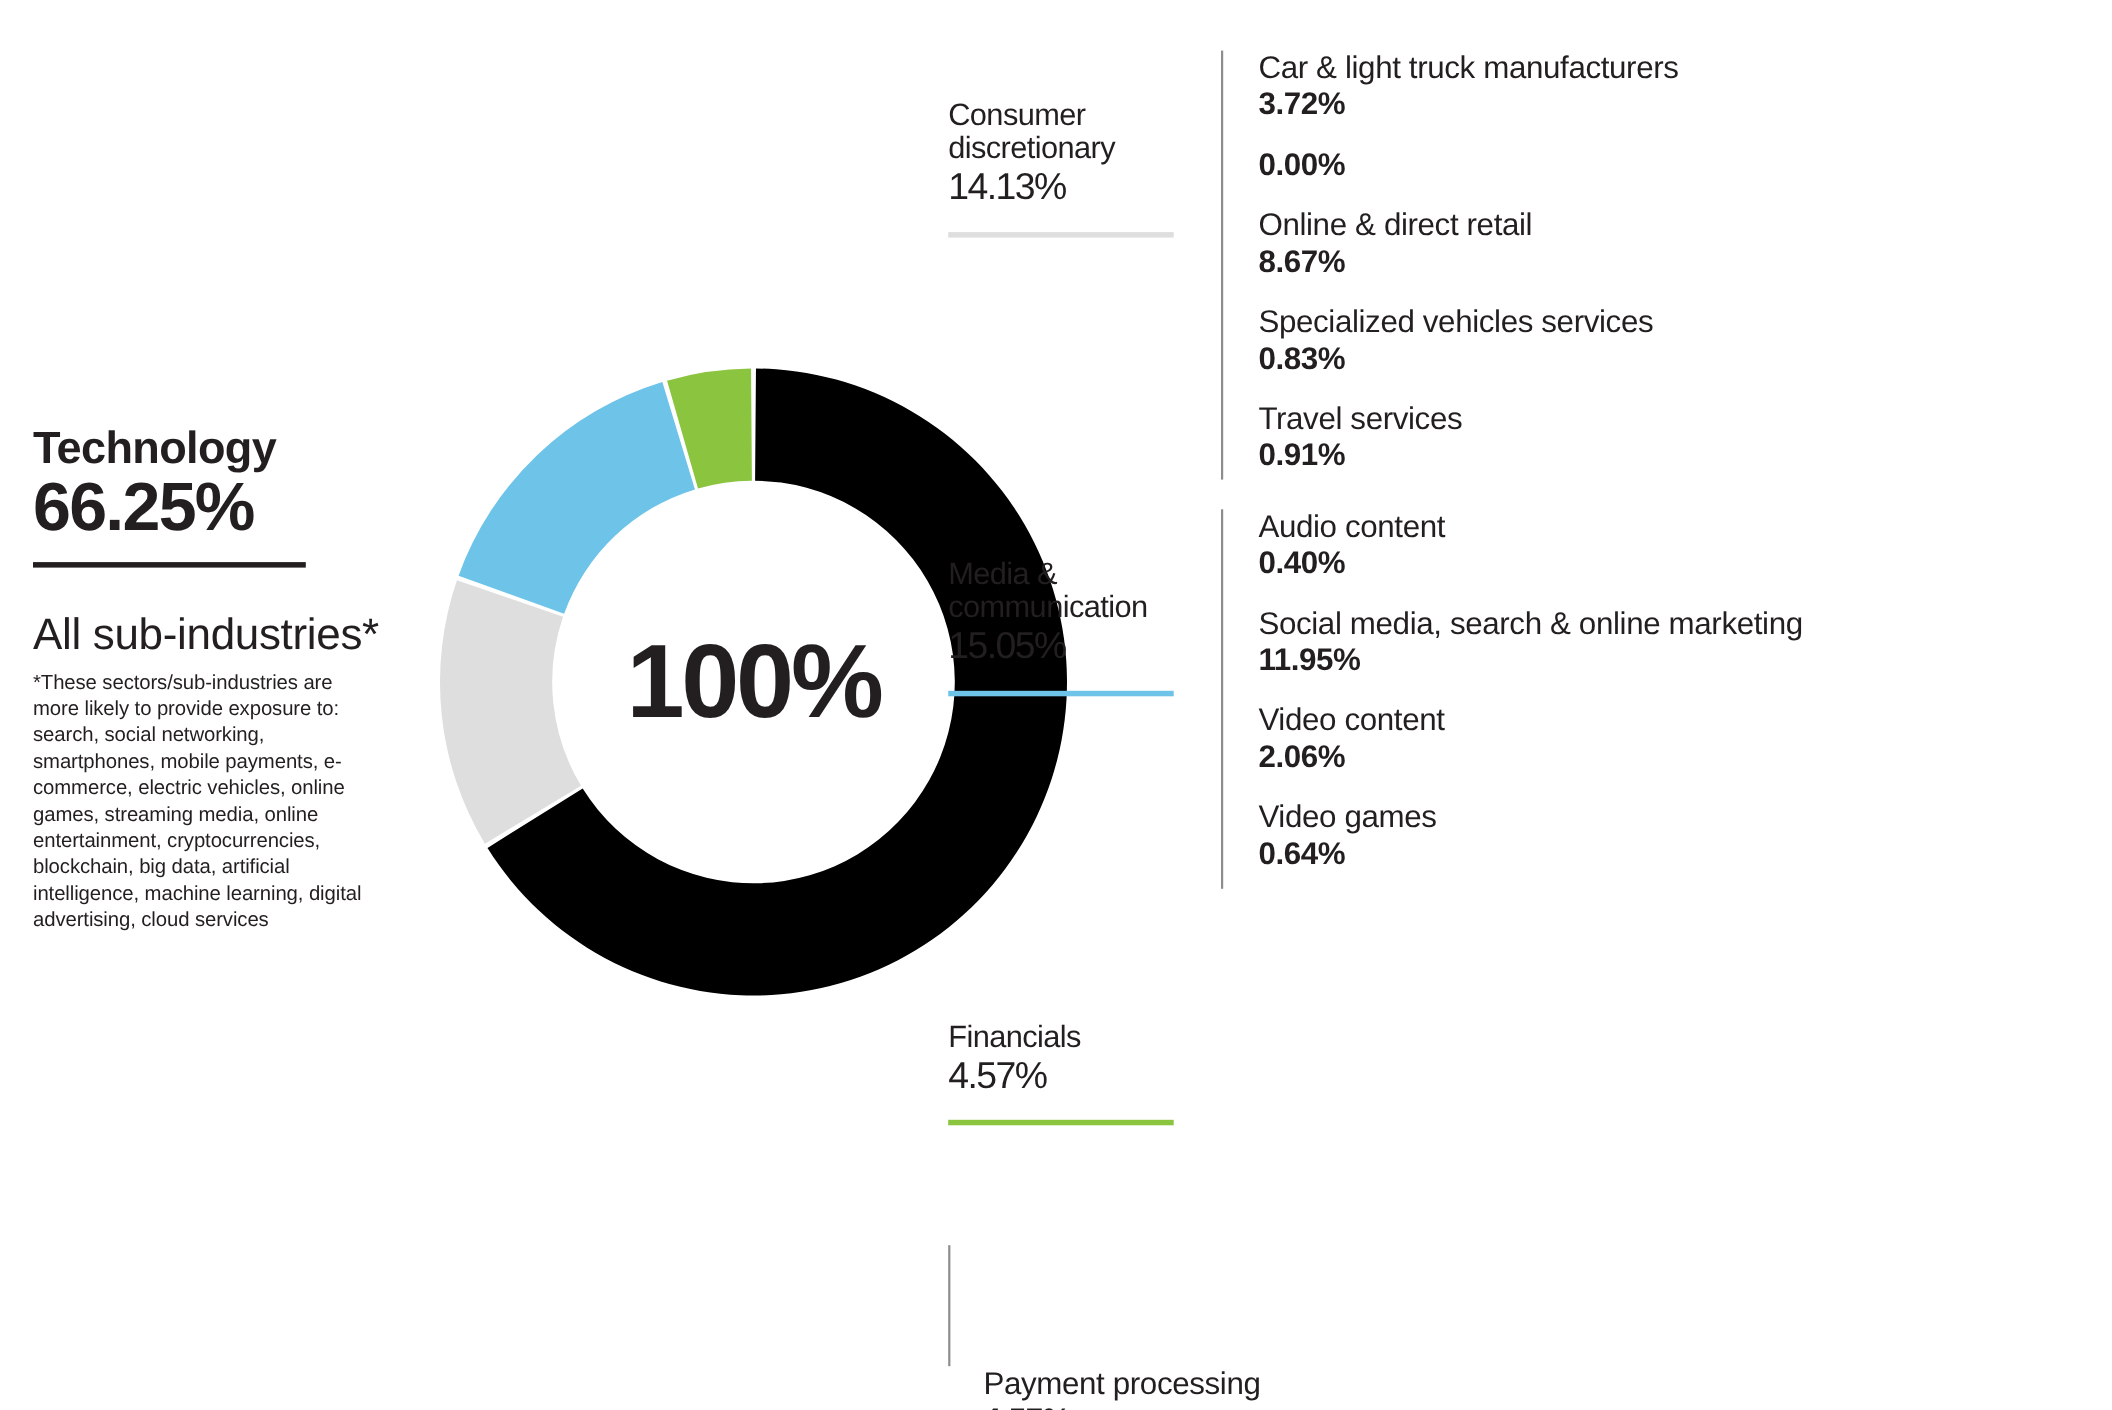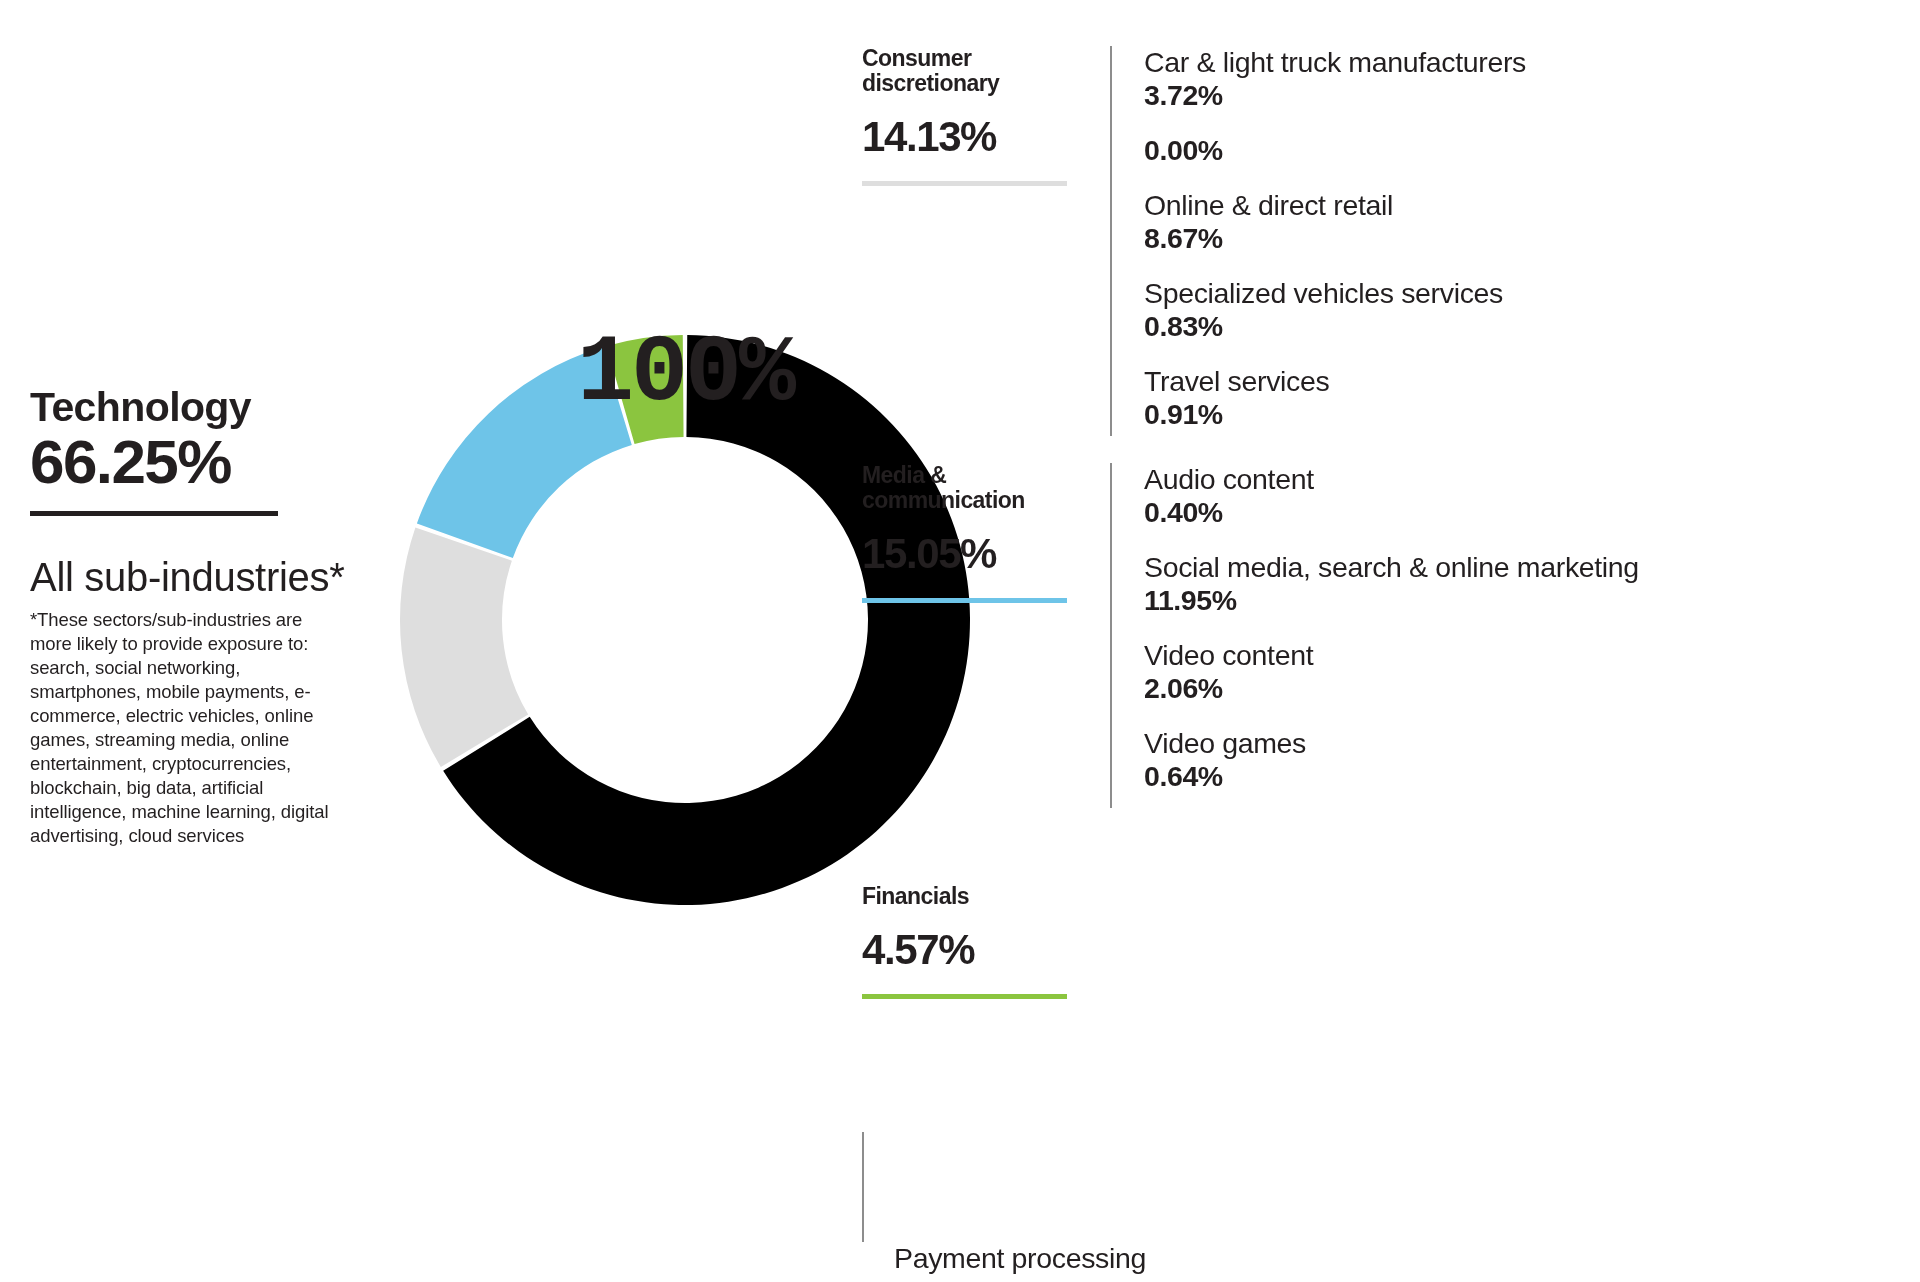--- a/index.html
+++ b/index.html
@@ -61,55 +61,55 @@
     top: 320px;
     width: 600px;
     height: 600px;
   }
   .donut-svg { display: block; width: 600px; height: 600px; }
   .donut-center {
     position: absolute;
     left: 0; top: 0;
     width: 600px; height: 600px;
     display: flex;
-    align-items: flex-start;
+    align-items: center;
     justify-content: center;
     pointer-events: none;
-    font-family: Liberation Mono, monospace;
   }
   .donut-center-text {
     font-size: 95px;
     font-weight: bold;
     letter-spacing: -3px;
     color: #231f20;
   }
 
   
   .section {
     position: absolute;
     display: flex;
     align-items: flex-start;
   }
   .sec-head {
     width: 248px;
     padding-right: 14px;
     flex: 0 0 248px;
   }
   .sec-name {
-    font-size: 23px;
-    font-weight: bold;
+    font-size: 28px;
+    font-weight: normal;
     line-height: 1.08;
     letter-spacing: -0.55px;
+    margin-top: 44px;
   }
   .sec-pct {
-    font-size: 42px;
-    font-weight: bold;
+    font-size: 34px;
+    font-weight: normal;
     line-height: 1.15;
     letter-spacing: -1.4px;
-    margin-top: 17px;
+    margin-top: 1px;
   }
   .sec-rule {
     height: 5px;
     width: 205px;
     margin-top: 20px;
   }
 
   .divider {
     width: 2px;
     background: #8d8d8d;

